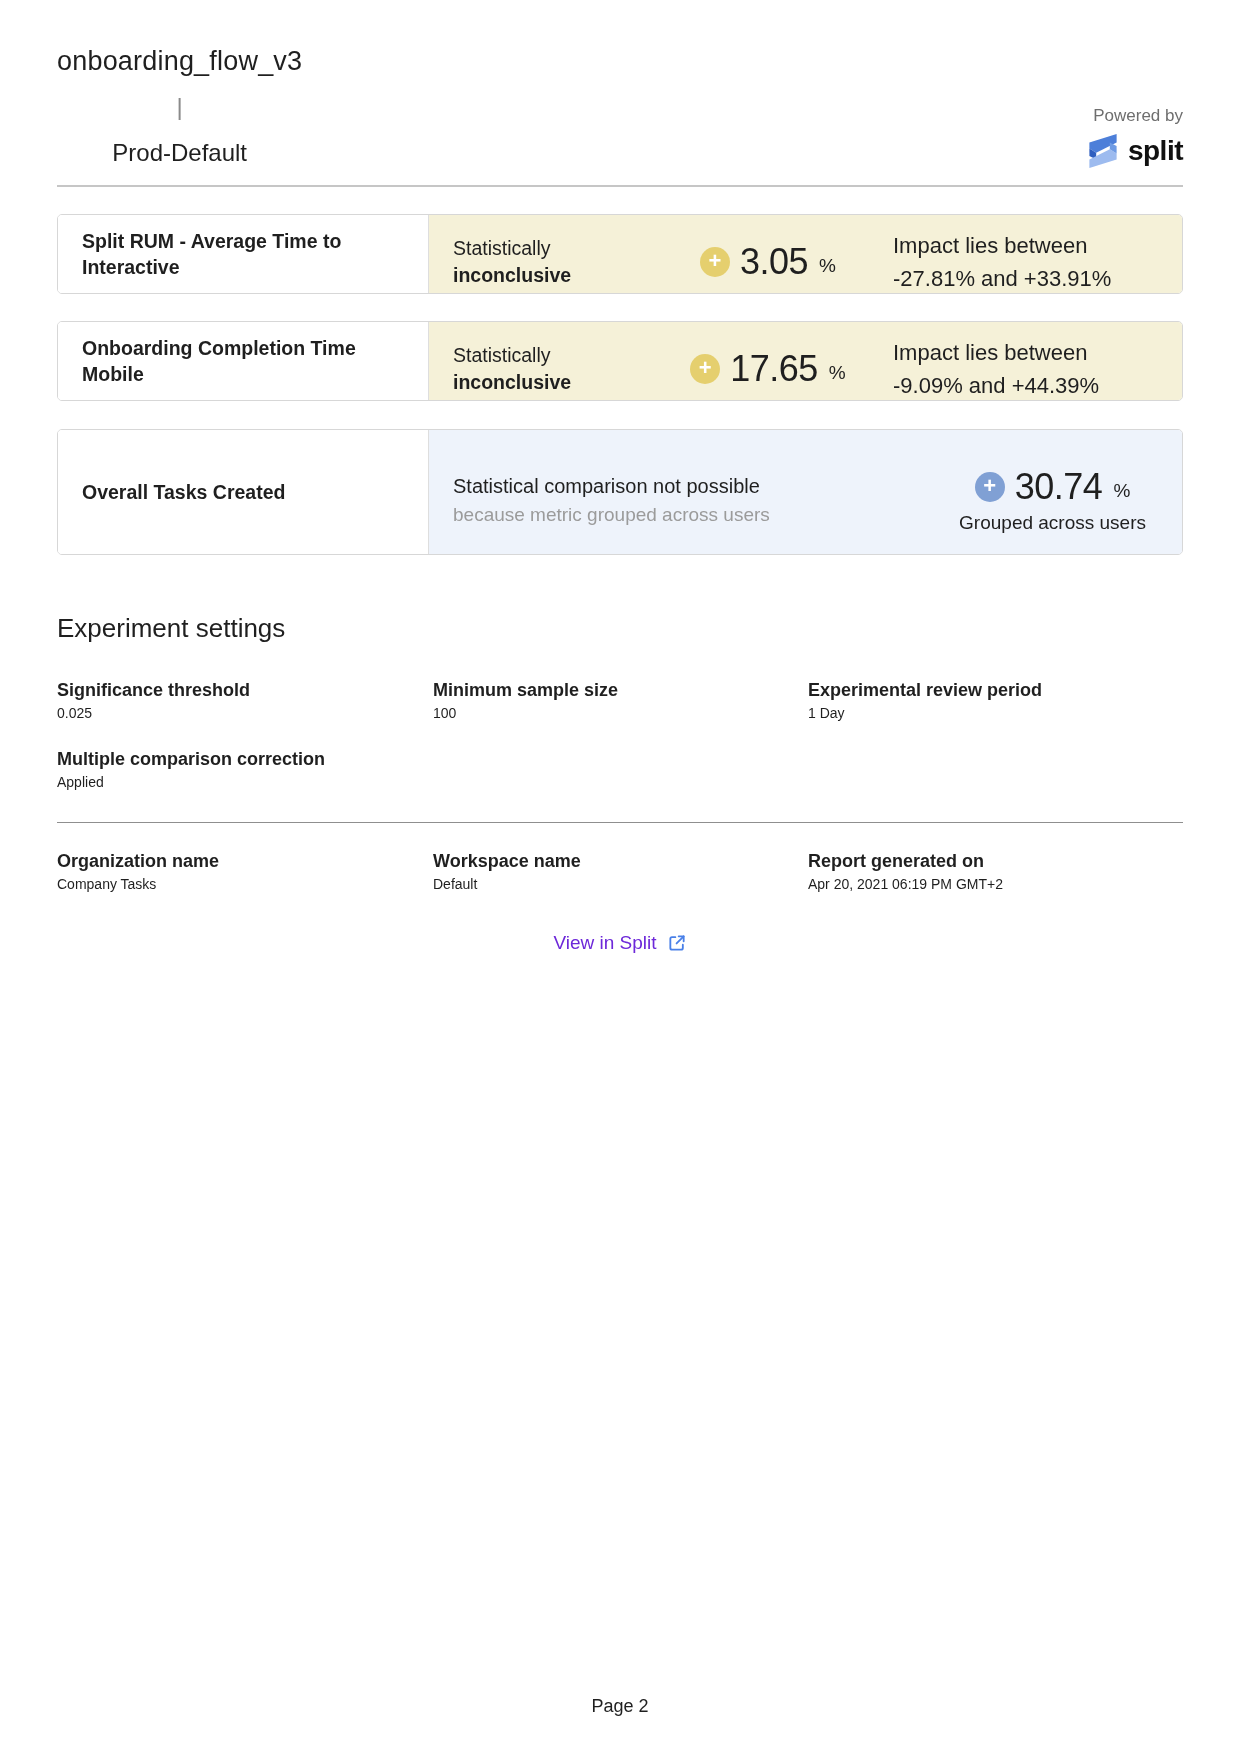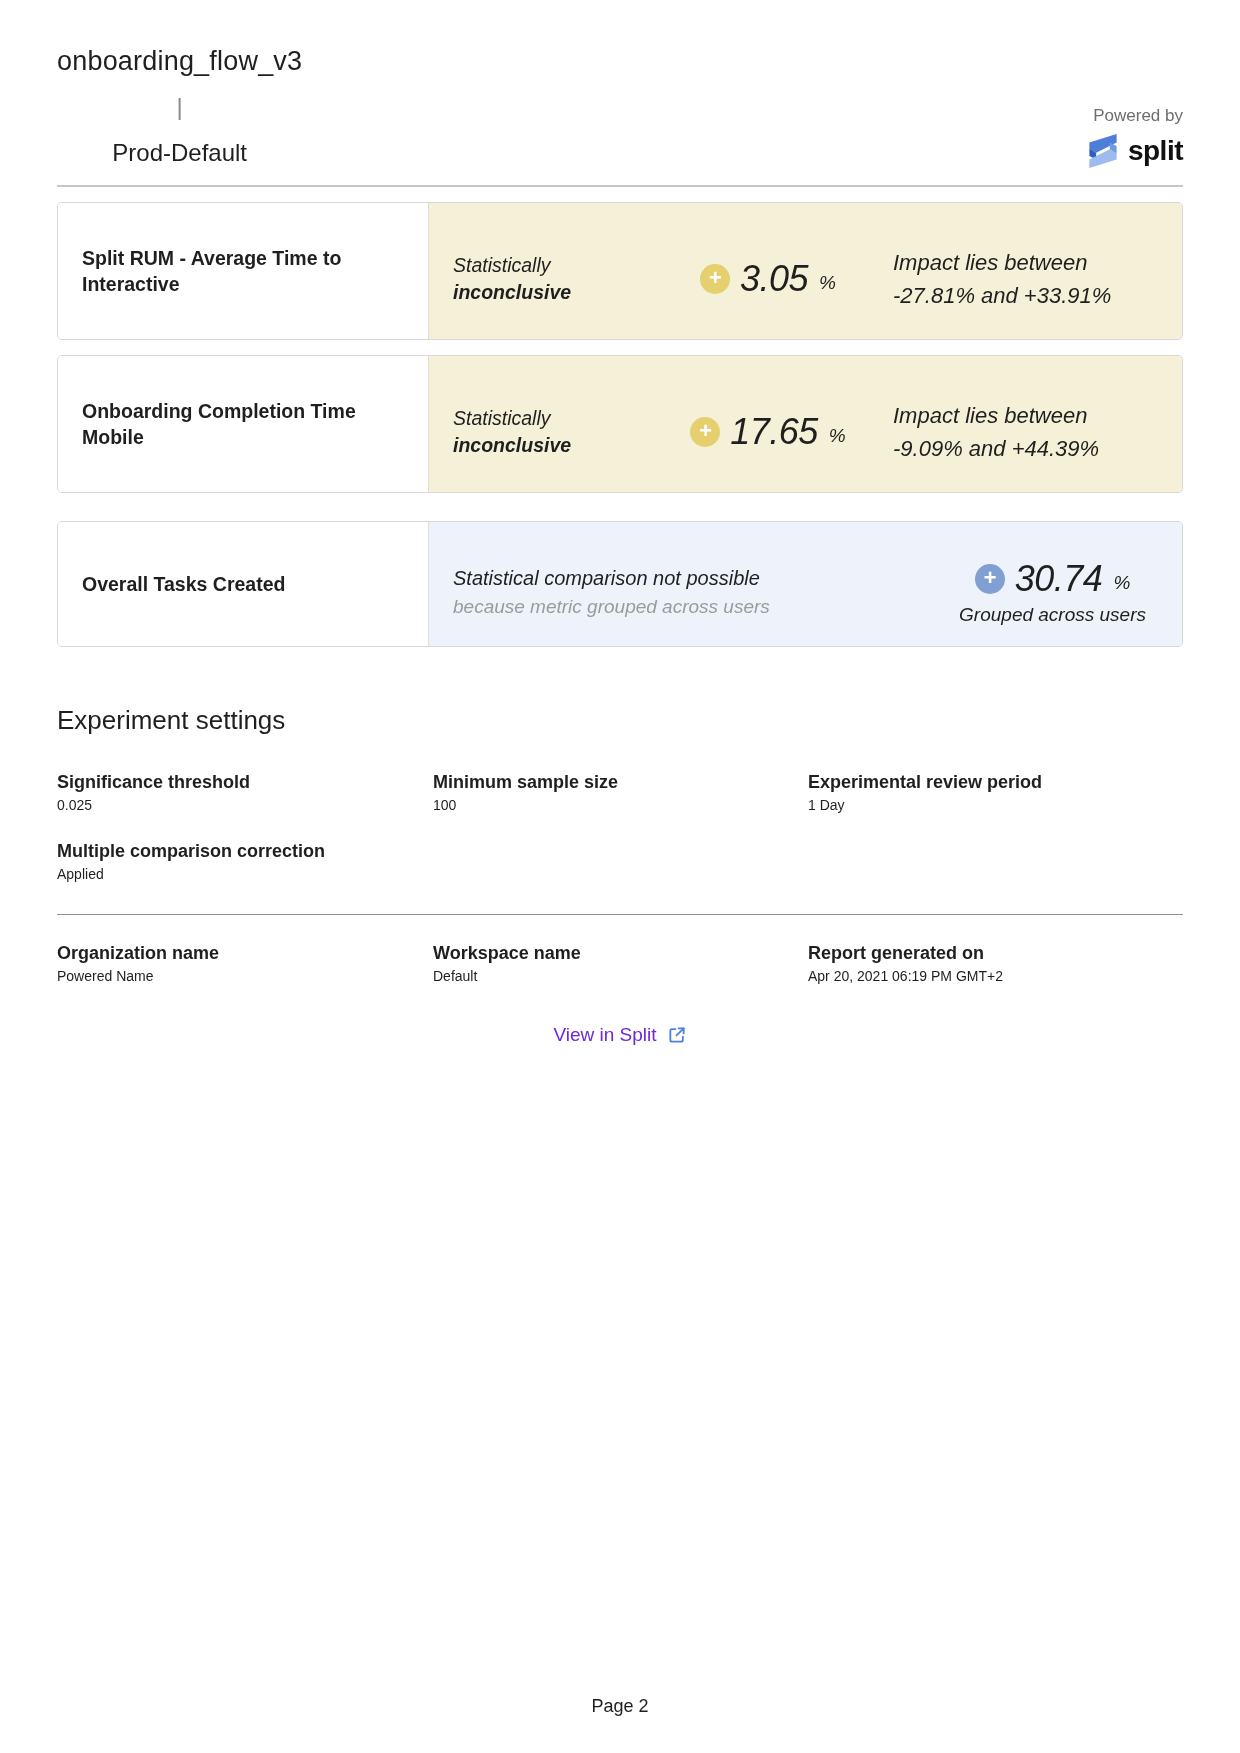--- a/index.html
+++ b/index.html
@@ -50,22 +50,22 @@
     border-top: 2px solid #c6c6c6;
     margin-top: 16px;
   }
 
   
   .card {
     display: flex;
     border: 1.5px solid #d7d7d7;
     border-radius: 5px;
     overflow: hidden;
-    height: 138px;
-    margin-top: 15px;
+    height: 80px;
+    margin-top: 27px;
   }
   .card:first-of-type { margin-top: 16px; }
   .card.tall { height: 126px; margin-top: 28px; }
   .card-title-cell {
     width: 371px;
     flex-shrink: 0;
     display: flex;
     align-items: center;
     padding: 0 26px 0 24px;
     background: #ffffff;
@@ -74,21 +74,20 @@
   .card-title {
     font-size: 19.5px;
     font-weight: 700;
     line-height: 1.35;
   }
   .card-body {
     flex: 1;
     display: flex;
     align-items: center;
     padding: 16px 34px 0 24px;
-    font-style: italic;
   }
   .card-body.yellow { background: #f5f1d8; }
   .card-body.blue   { background: #eef3fb; }
 
   .status-block { width: 190px; flex-shrink: 0; }
   .status-l1 { font-size: 19.5px; line-height: 1.4; }
   .status-l2 { font-size: 19.5px; font-weight: 700; line-height: 1.4; }
 
   .pct-group {
     flex: 1;
@@ -295,21 +294,21 @@
       <div class="field-label">Multiple comparison correction</div>
       <div class="field-value">Applied</div>
     </div>
   </div>
 
   <hr class="settings-divider">
 
   <div class="fields-grid meta-row">
     <div>
       <div class="field-label">Organization name</div>
-      <div class="field-value">Powered Name</div>
+      <div class="field-value">Company Tasks</div>
     </div>
     <div>
       <div class="field-label">Workspace name</div>
       <div class="field-value">Default</div>
     </div>
     <div>
       <div class="field-label">Report generated on</div>
       <div class="field-value">Apr 20, 2021 06:19 PM GMT+2</div>
     </div>
   </div>

